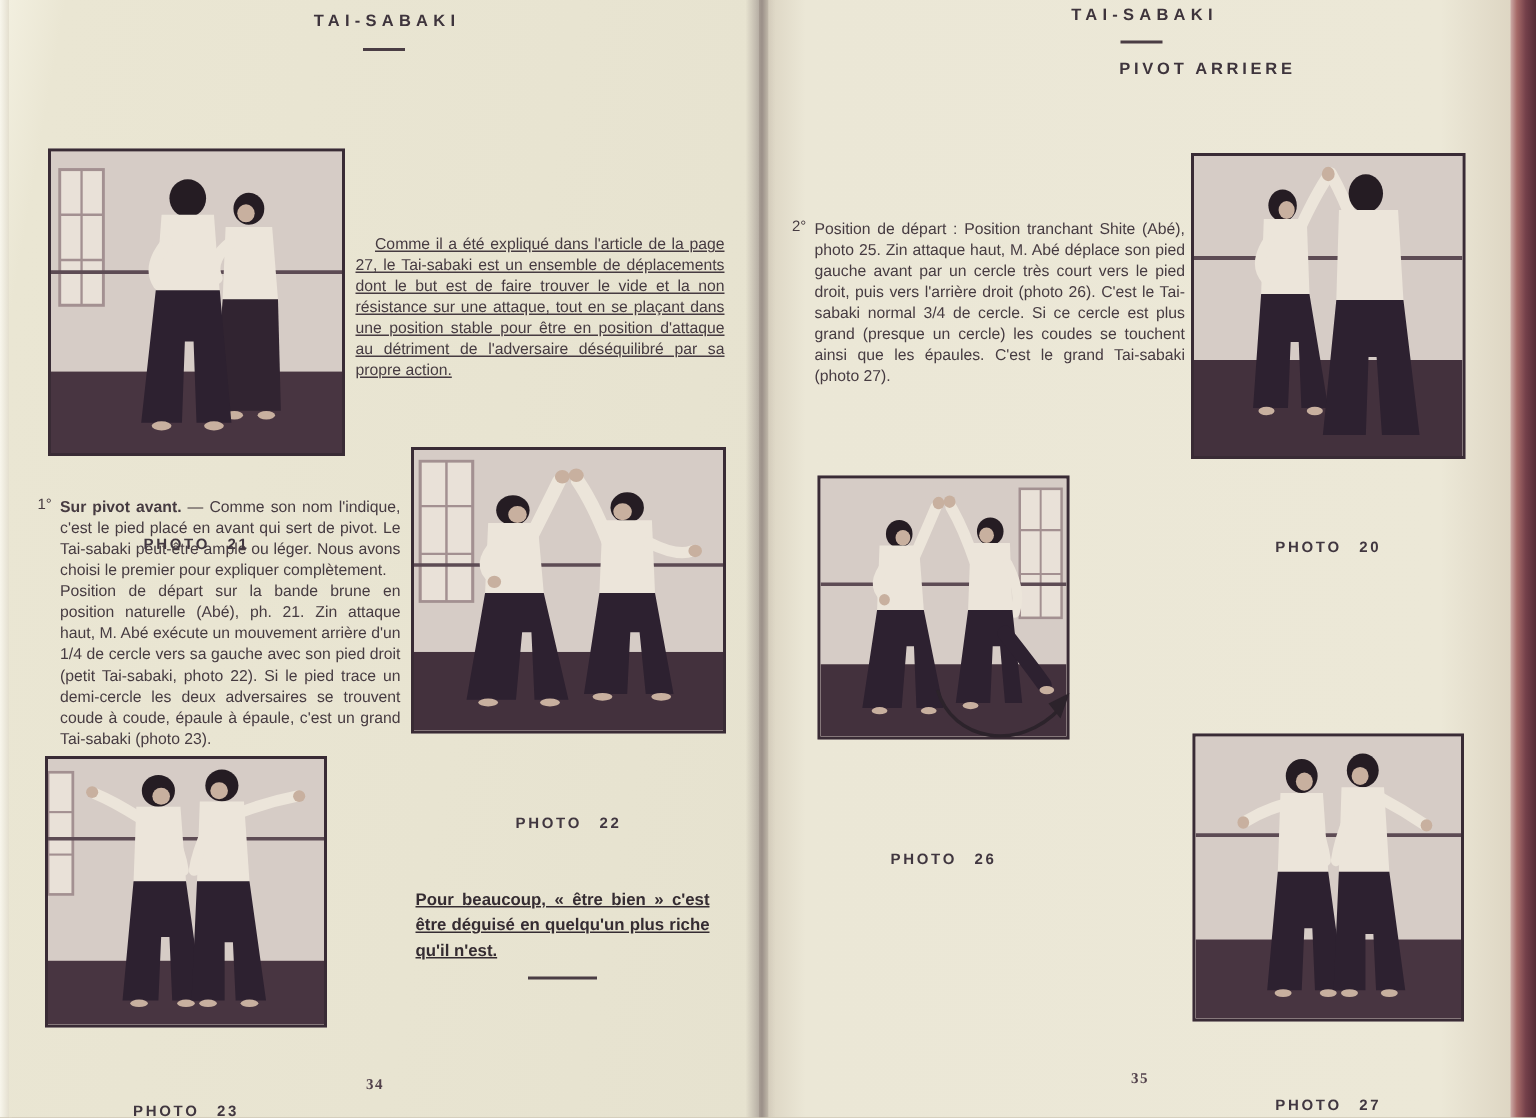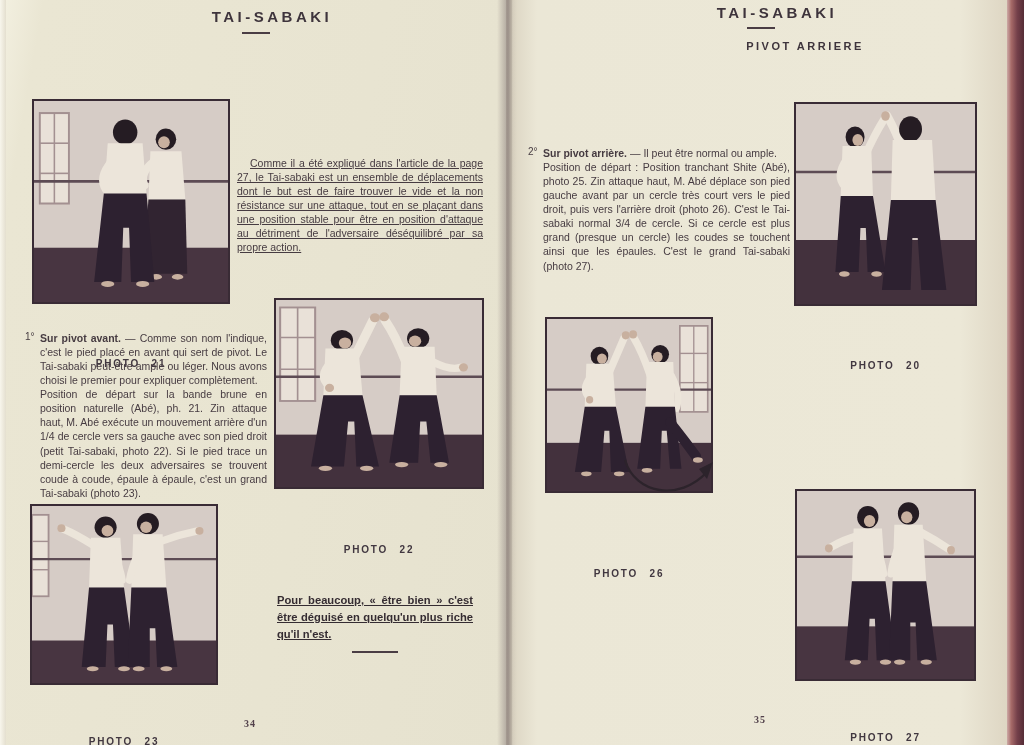--- a/index.html
+++ b/index.html
@@ -6,21 +6,21 @@
   body{width:1024px;height:745px;background:#cfc8b6;font-family:"Liberation Sans",sans-serif;}
   .spread{position:relative;width:1024px;height:745px;overflow:hidden;}
   .page{position:absolute;top:0;height:745px;}
   .page.left{left:6px;width:500px;background:linear-gradient(100deg,#f2efdf 0%,#eae6d3 6%,#e8e4d1 60%,#e6e2cf 100%);}
   .page.right{left:512px;width:498px;background:linear-gradient(90deg,#dcd5c3 0%,#ebe7d6 5%,#ece8d7 90%,#ddd5c2 100%);}
   .edge-left{position:absolute;left:0;top:0;width:8px;height:745px;background:linear-gradient(90deg,#f8f6ec,#ddd7c5);}
   .gutter{position:absolute;left:497px;top:0;width:20px;height:745px;z-index:4;
           background:linear-gradient(90deg,rgba(70,52,62,0) 0%,rgba(70,52,62,0.28) 42%,rgba(70,52,62,0.38) 55%,rgba(70,52,62,0.05) 80%,rgba(70,52,62,0) 100%);}
   .cover-edge{position:absolute;left:1007px;top:0;width:17px;height:745px;z-index:5;
           background:linear-gradient(90deg,#cdaaa6 0%,#a66a68 25%,#74404a 60%,#552c36 100%);}
-  .ptitle{position:absolute;left:16px;width:100%;text-align:center;font-weight:bold;font-size:15px;
+  .ptitle{position:absolute;left:2px;width:100%;text-align:center;font-weight:bold;font-size:11px;
           letter-spacing:3.5px;color:#3e343c;}
   .trule{position:absolute;left:50%;transform:translateX(-50%);width:28px;height:2px;background:#4a3d44;}
   .stitle{position:absolute;left:0;width:100%;text-align:center;font-weight:bold;font-size:11px;
           letter-spacing:2.5px;color:#3e343c;}
   .photo{position:absolute;border:2px solid #392b35;background:#d6ccc6;box-sizing:border-box;}
   .photo svg{display:block;width:100%;height:100%;}
   .caption{position:absolute;text-align:center;font-weight:bold;font-size:10px;letter-spacing:1.8px;
           word-spacing:7px;color:#413740;margin-top:48px;}
   .body{font-size:10.5px;line-height:1.34;text-align:justify;color:#463b41;margin:0;}
   .intro{position:absolute;text-indent:13px;}
@@ -148,21 +148,20 @@
     <div class="pagenum" style="left:224px;top:718px;">34</div>
   </div>
 
   <div class="page right">
     <div class="ptitle" style="top:4px;">TAI-SABAKI</div>
     <div class="trule" style="top:27px;"></div>
     <div class="stitle" style="top:40px;padding-left:44px;">PIVOT ARRIERE</div>
 
     <div class="item" style="left:16px;top:146px;width:262px;">
       <span class="num">2°</span>
-      <p class="body"><b>Sur pivot arrière.</b> <span>—</span> <span>Il peut être normal ou ample.</span></p>
       <p class="body">Position de départ : Position tranchant Shite (Abé), photo 25. Zin attaque haut, M. Abé déplace son pied gauche avant par un cercle très court vers le pied droit, puis vers l'arrière droit (photo 26). C'est le Tai-sabaki normal 3/4 de cercle. Si ce cercle est plus grand (presque un cercle) les coudes se touchent ainsi que les épaules. C'est le grand Tai-sabaki (photo 27).</p>
     </div>
 
     <div class="photo" style="left:282px;top:102px;width:183px;height:204px;">
       <svg viewBox="0 0 100 100" preserveAspectRatio="none">
         <rect width="100" height="100" fill="#d6ccc6"></rect>
         <line x1="0" y1="34" x2="100" y2="34" stroke="#5d4b54" stroke-width="1.3"></line>
         <rect y="68" width="100" height="32" fill="#43313d"></rect>
         <path d="M38,27 Q44,15 49,8" stroke="#ece5da" stroke-width="4.2" fill="none" stroke-linecap="round"></path>
         <circle cx="33" cy="16.5" r="5.3" fill="#251c23"></circle>

